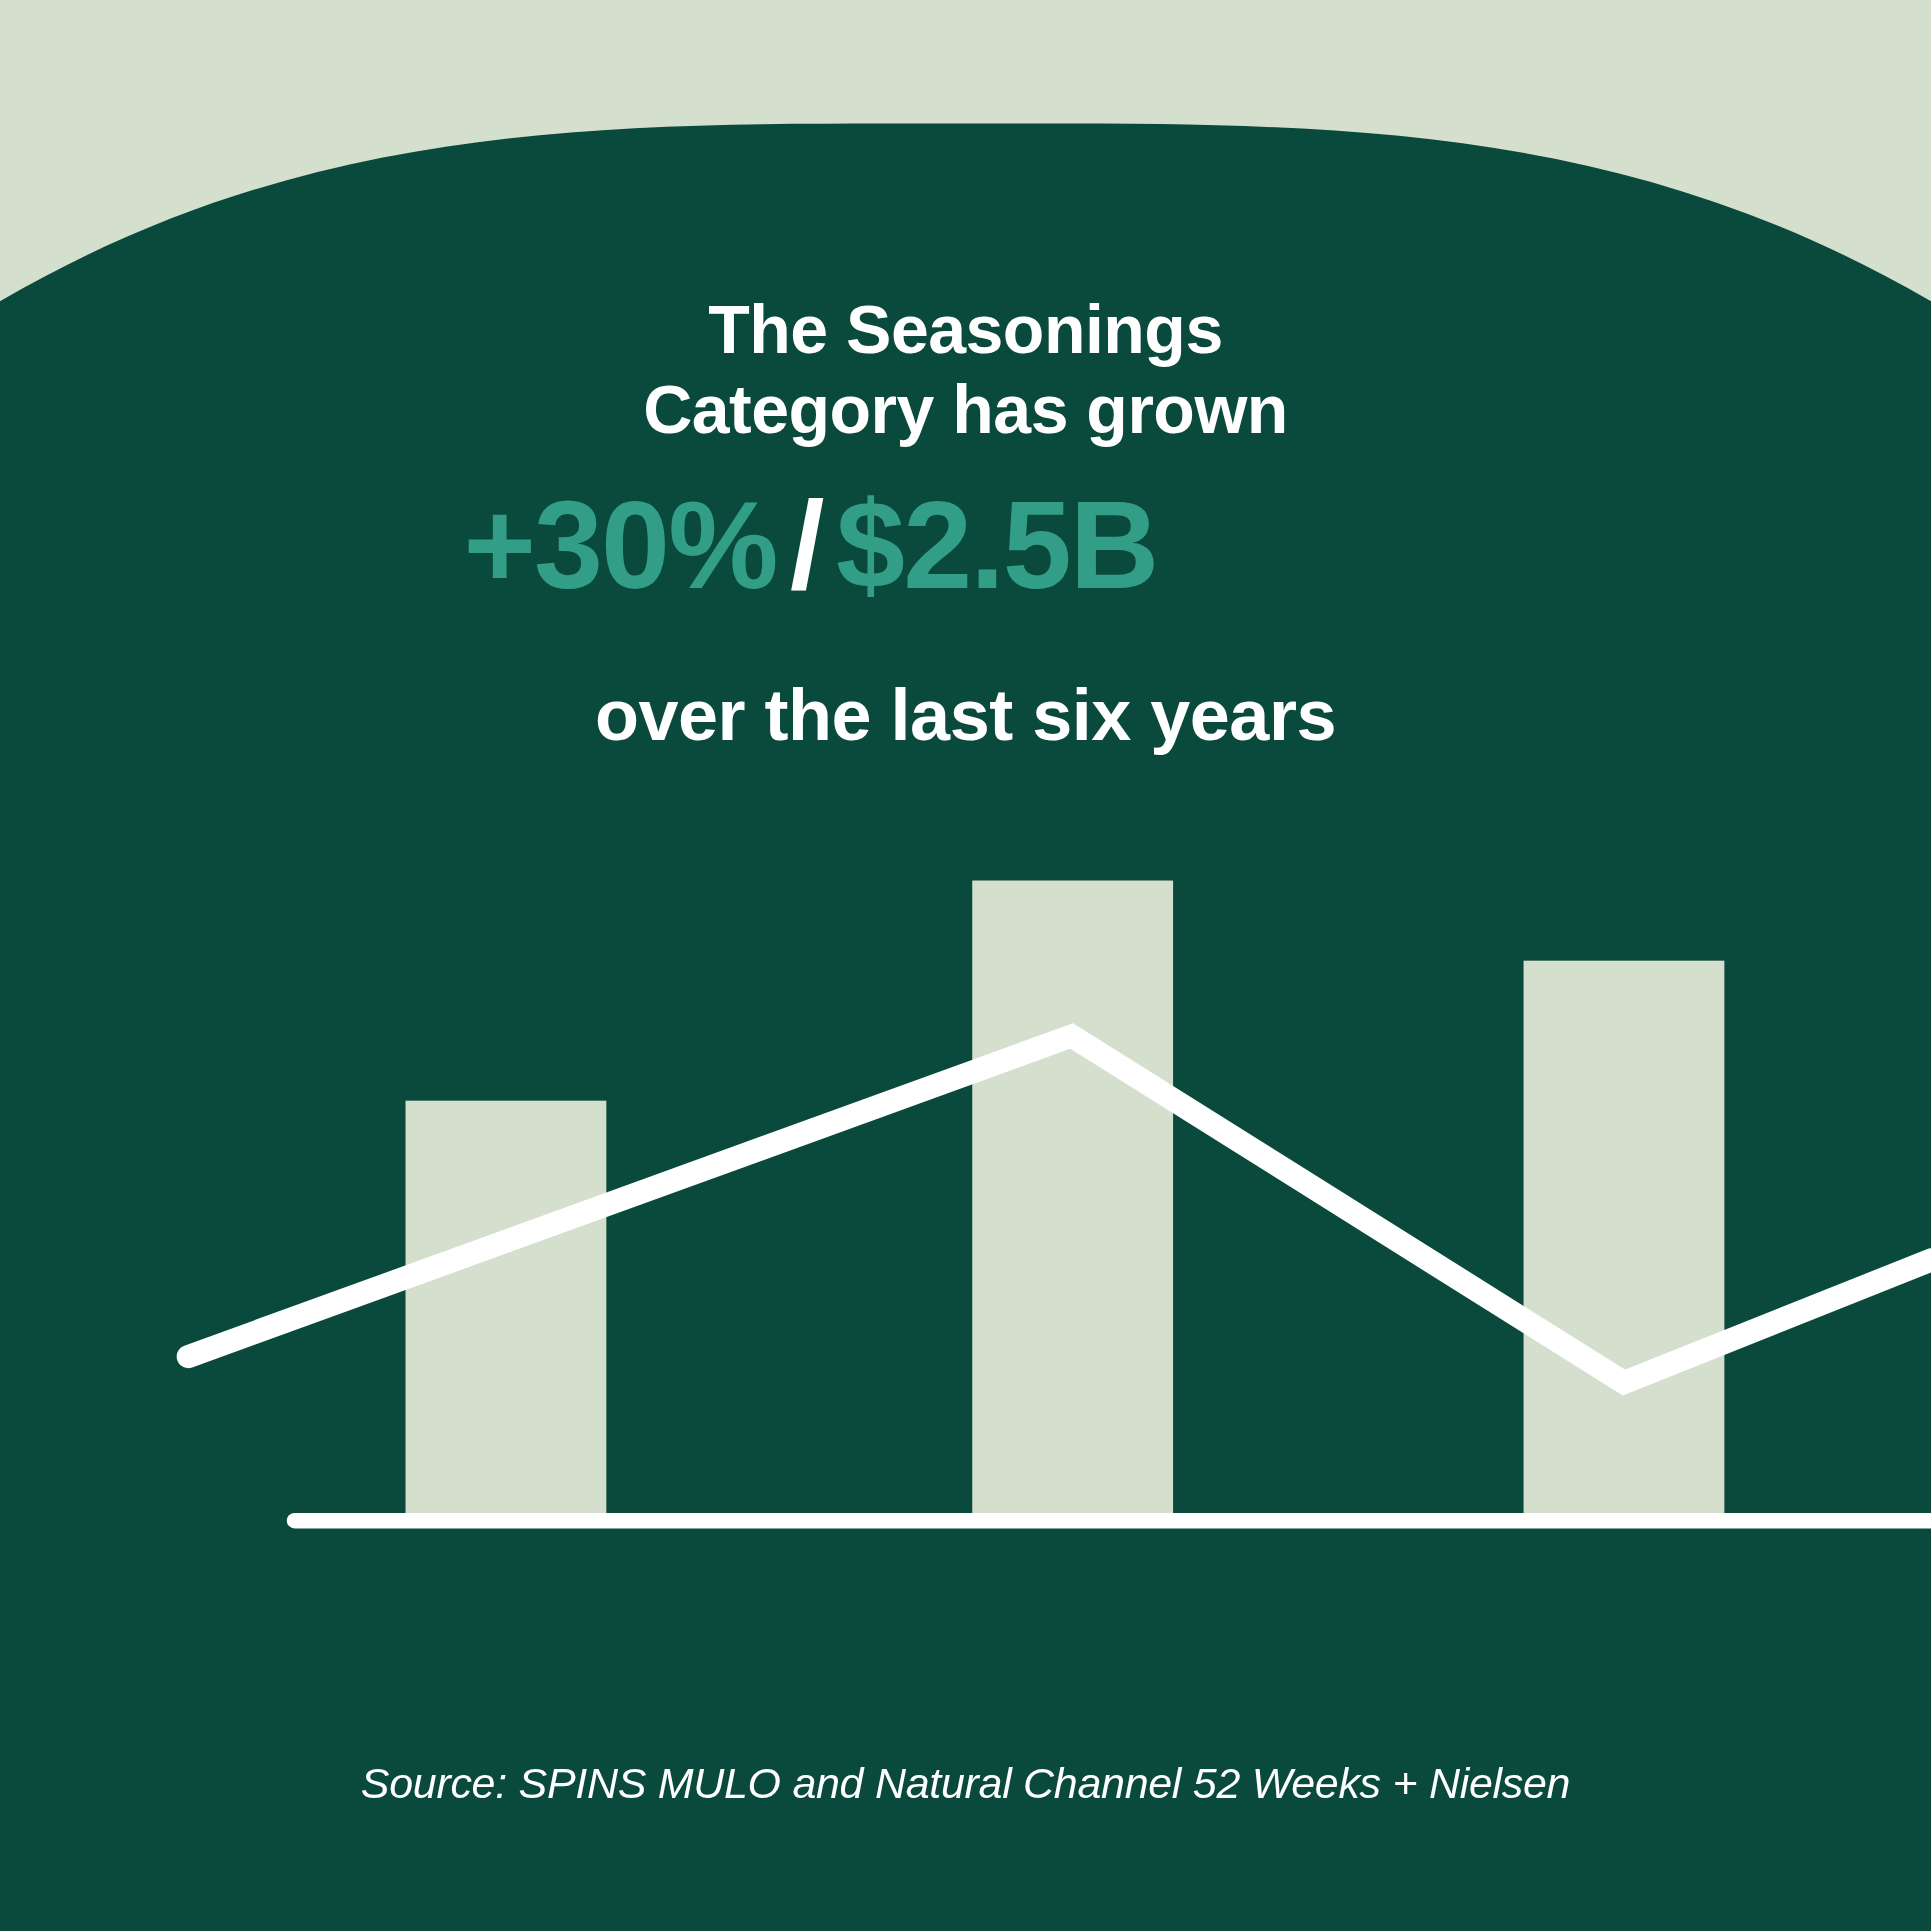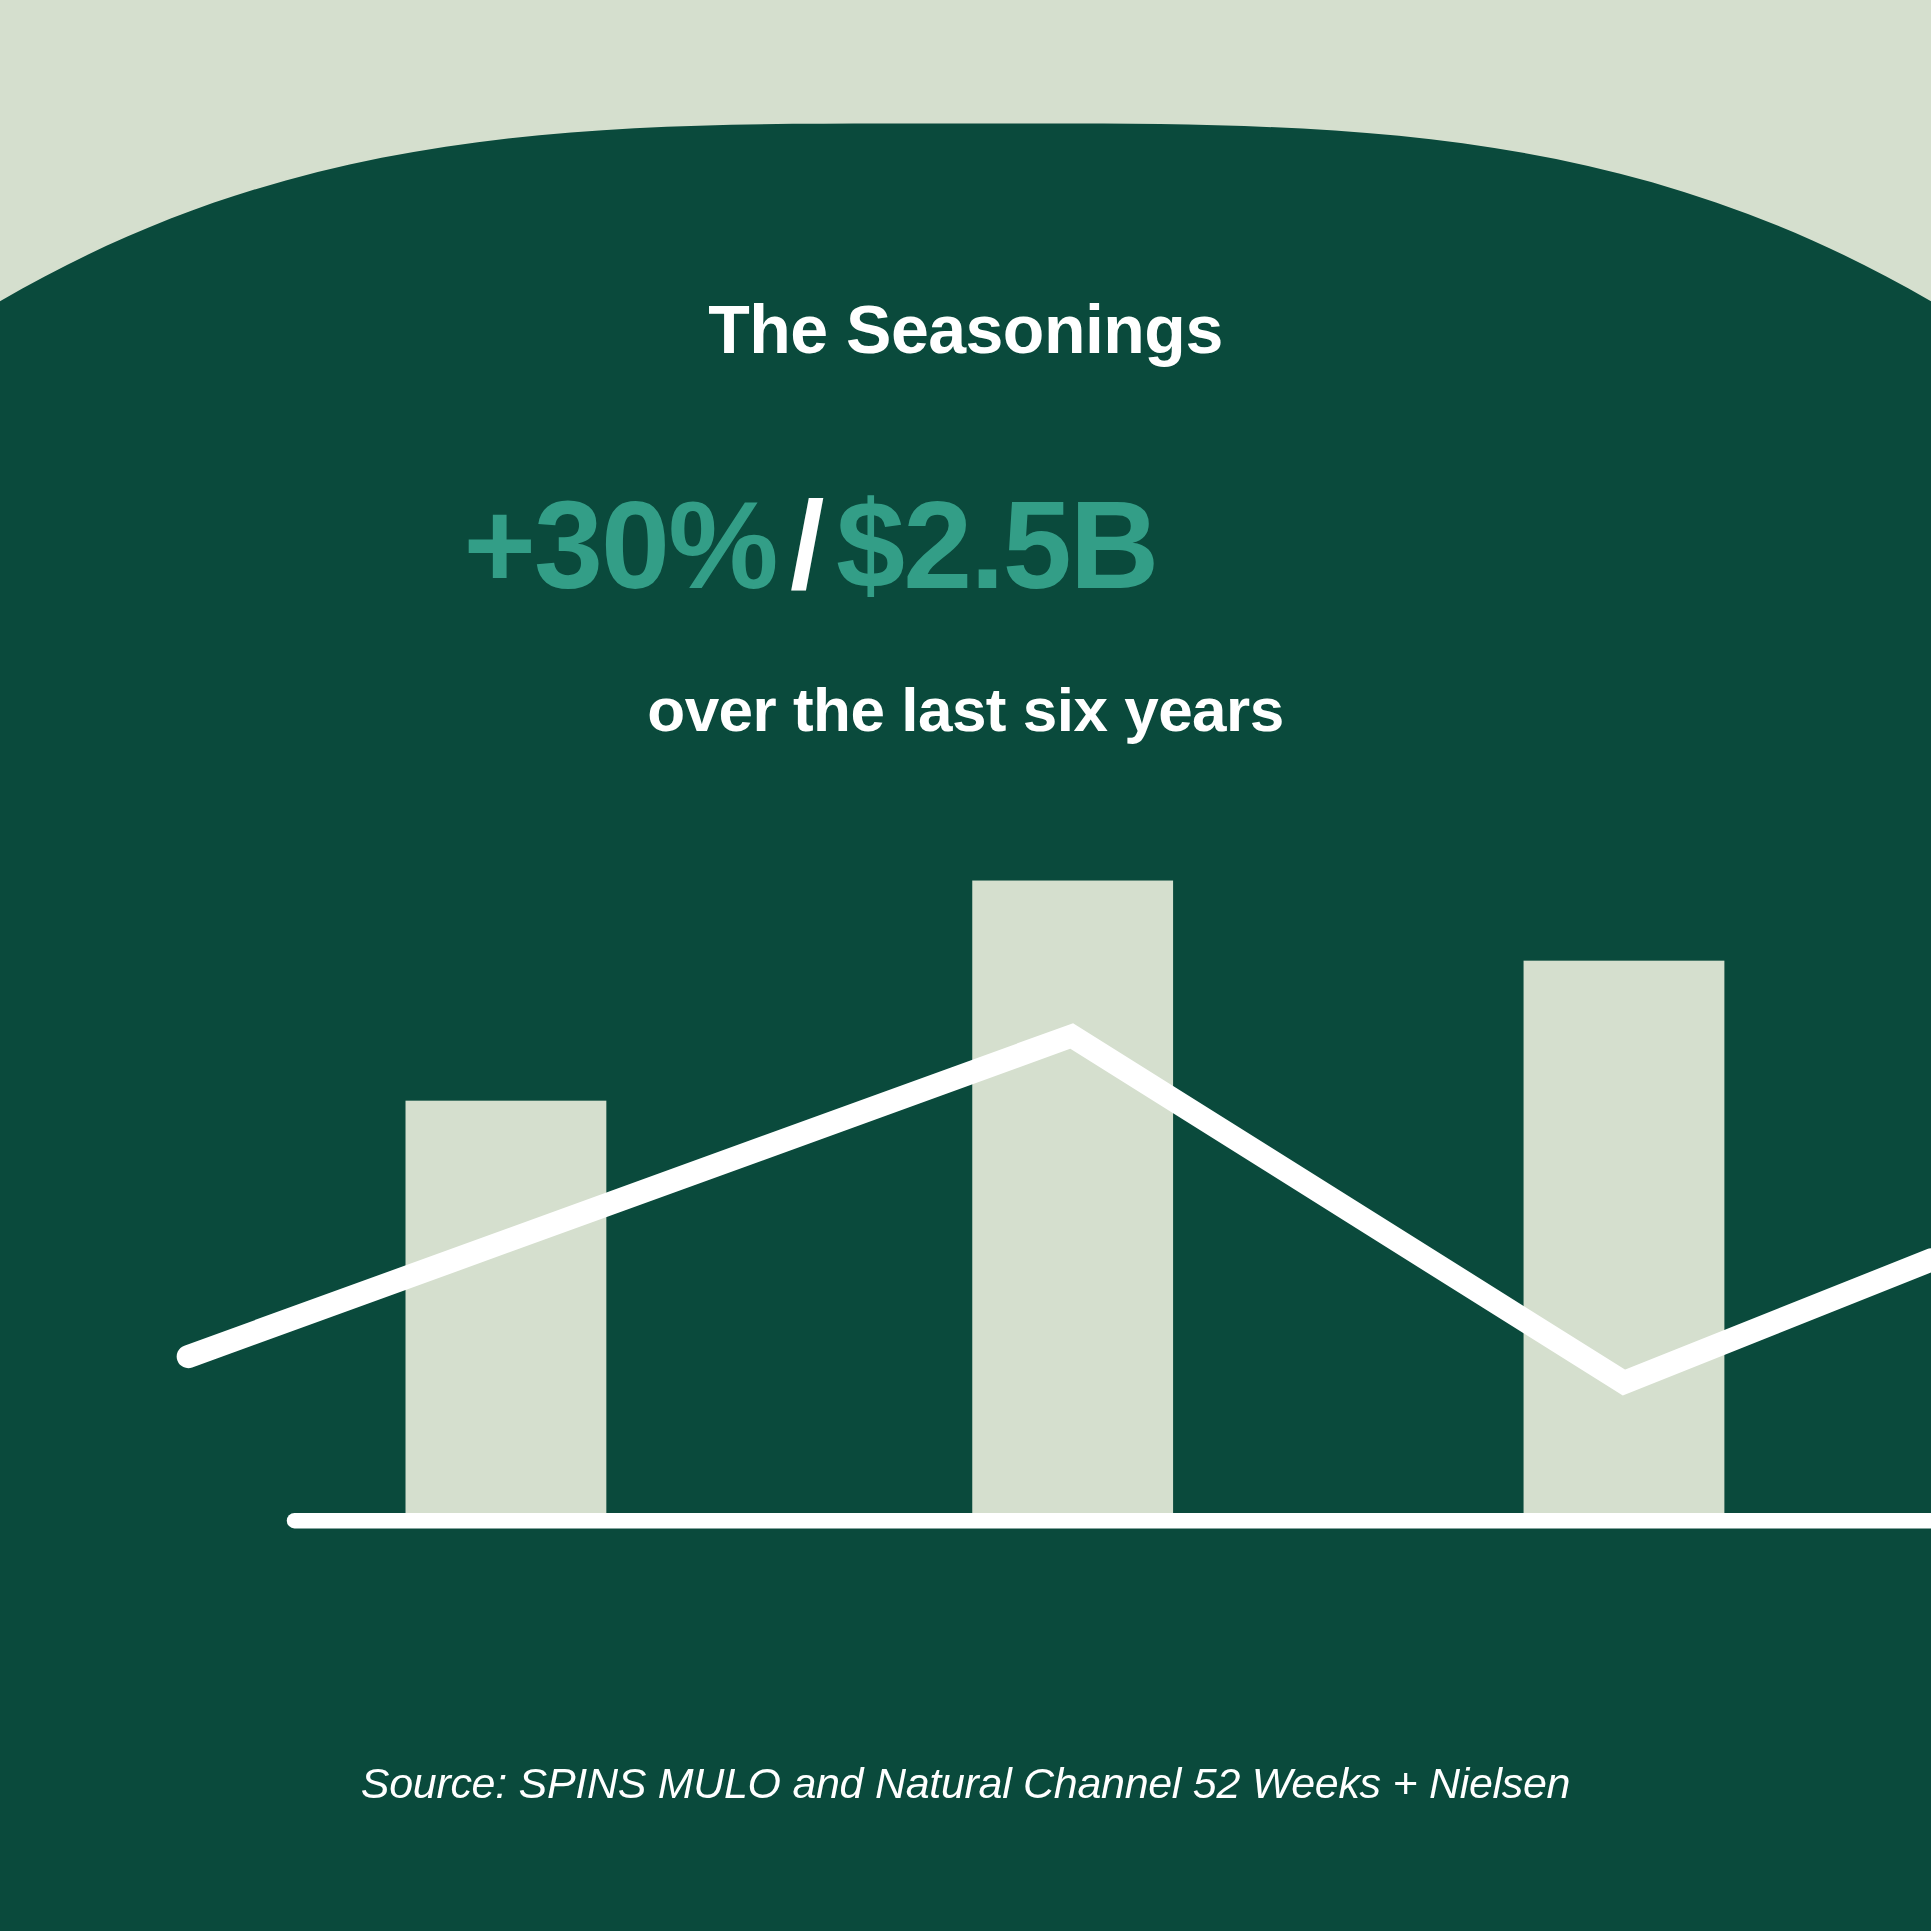--- a/index.html
+++ b/index.html
@@ -74,21 +74,21 @@
   }
 
   
   .subtitle {
     position: absolute;
     left: 0;
     top: 676px;
     width: 1931px;
     text-align: center;
     color: #FFFFFF;
-    font-size: 62px;
+    font-size: 72px;
     font-weight: bold;
     line-height: 1.1;
     letter-spacing: -0.5px;
   }
 
   
   #chart-svg {
     position: absolute;
     left: 0;
     top: 0;
@@ -131,20 +131,21 @@
       <rect x="1578" y="995" width="208" height="580" fill="#D5DFCE"></rect>
     </g>
     <polyline points="195,1405 1110,1073 1682,1432 2000,1305" fill="none" stroke="#FFFFFF" stroke-width="24" stroke-linecap="round" stroke-linejoin="miter"></polyline>
     <line x1="305" y1="1575" x2="2000" y2="1575" stroke="#FFFFFF" stroke-width="16" stroke-linecap="round"></line>
   </svg>
 
   <div id="content">
 
     <div class="headline">
       <span class="hl-line">The Seasonings</span>
+      <span class="hl-line">Category has grown</span>
     </div>
 
     <div class="stat">
       <span class="stat-val">+30%</span><span class="stat-sep">/</span><span class="stat-val">$2.5B</span>
     </div>
 
     <div class="subtitle">over the last six years</div>
 
     <div class="source">
       <span class="src-line">Source: SPINS MULO and Natural Channel 52 Weeks + Nielsen</span>

